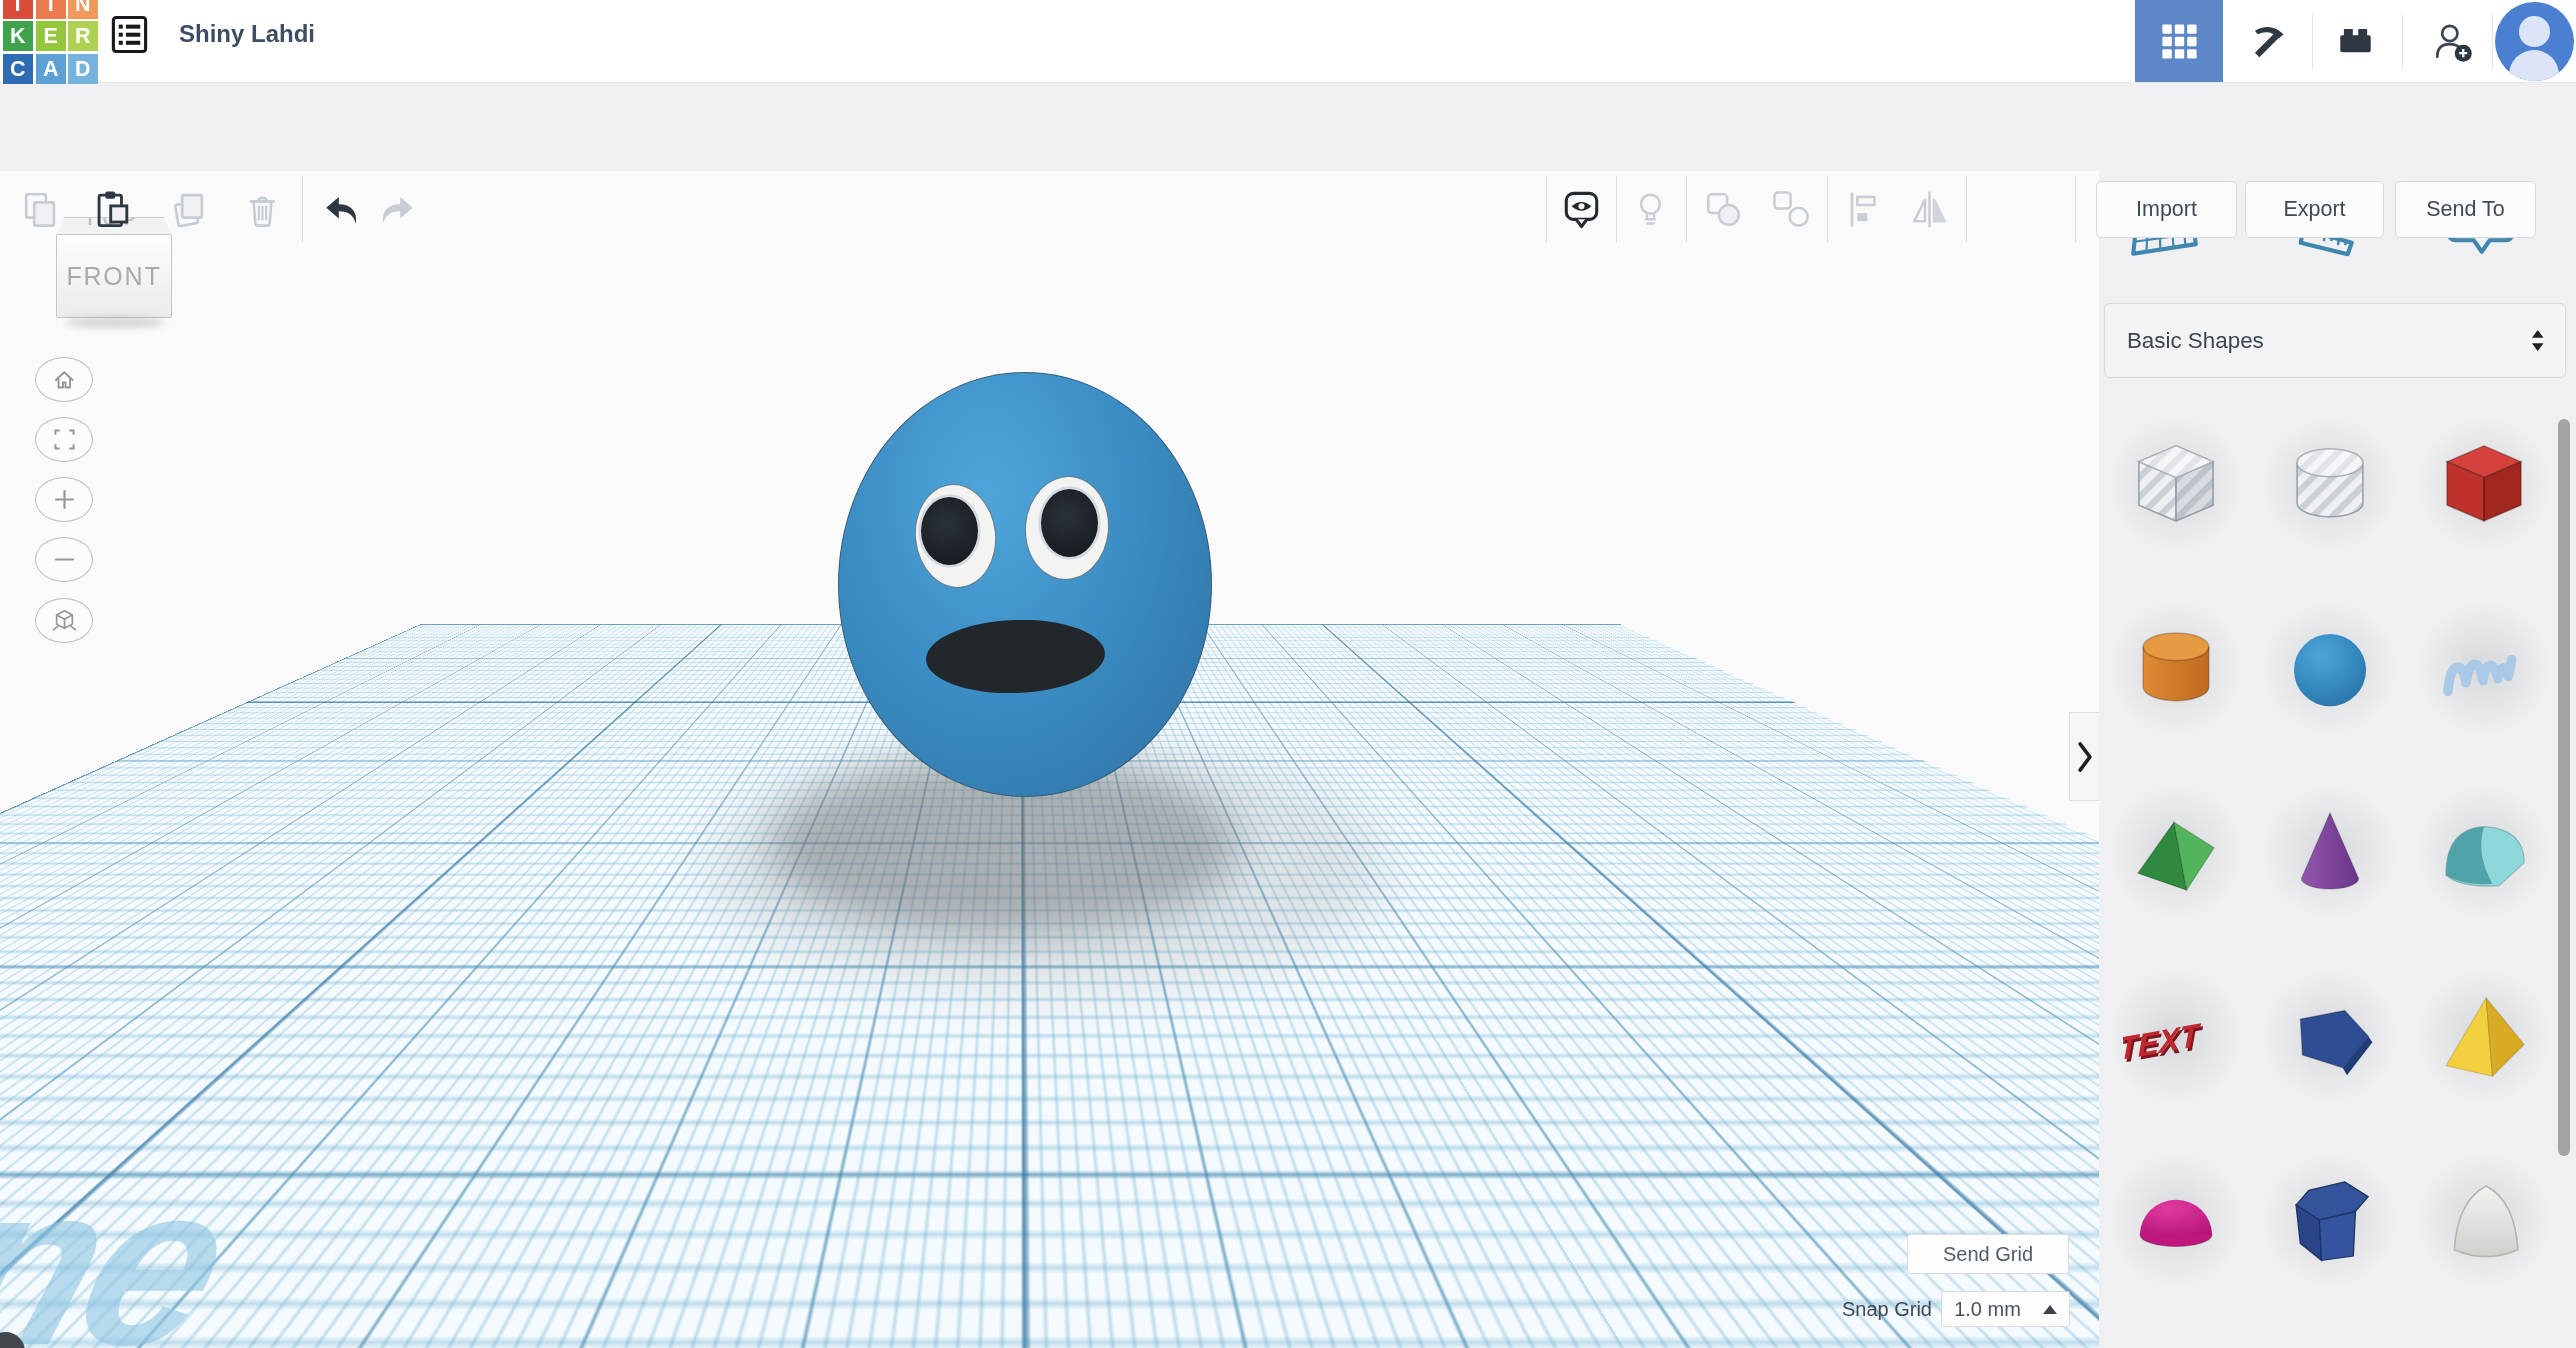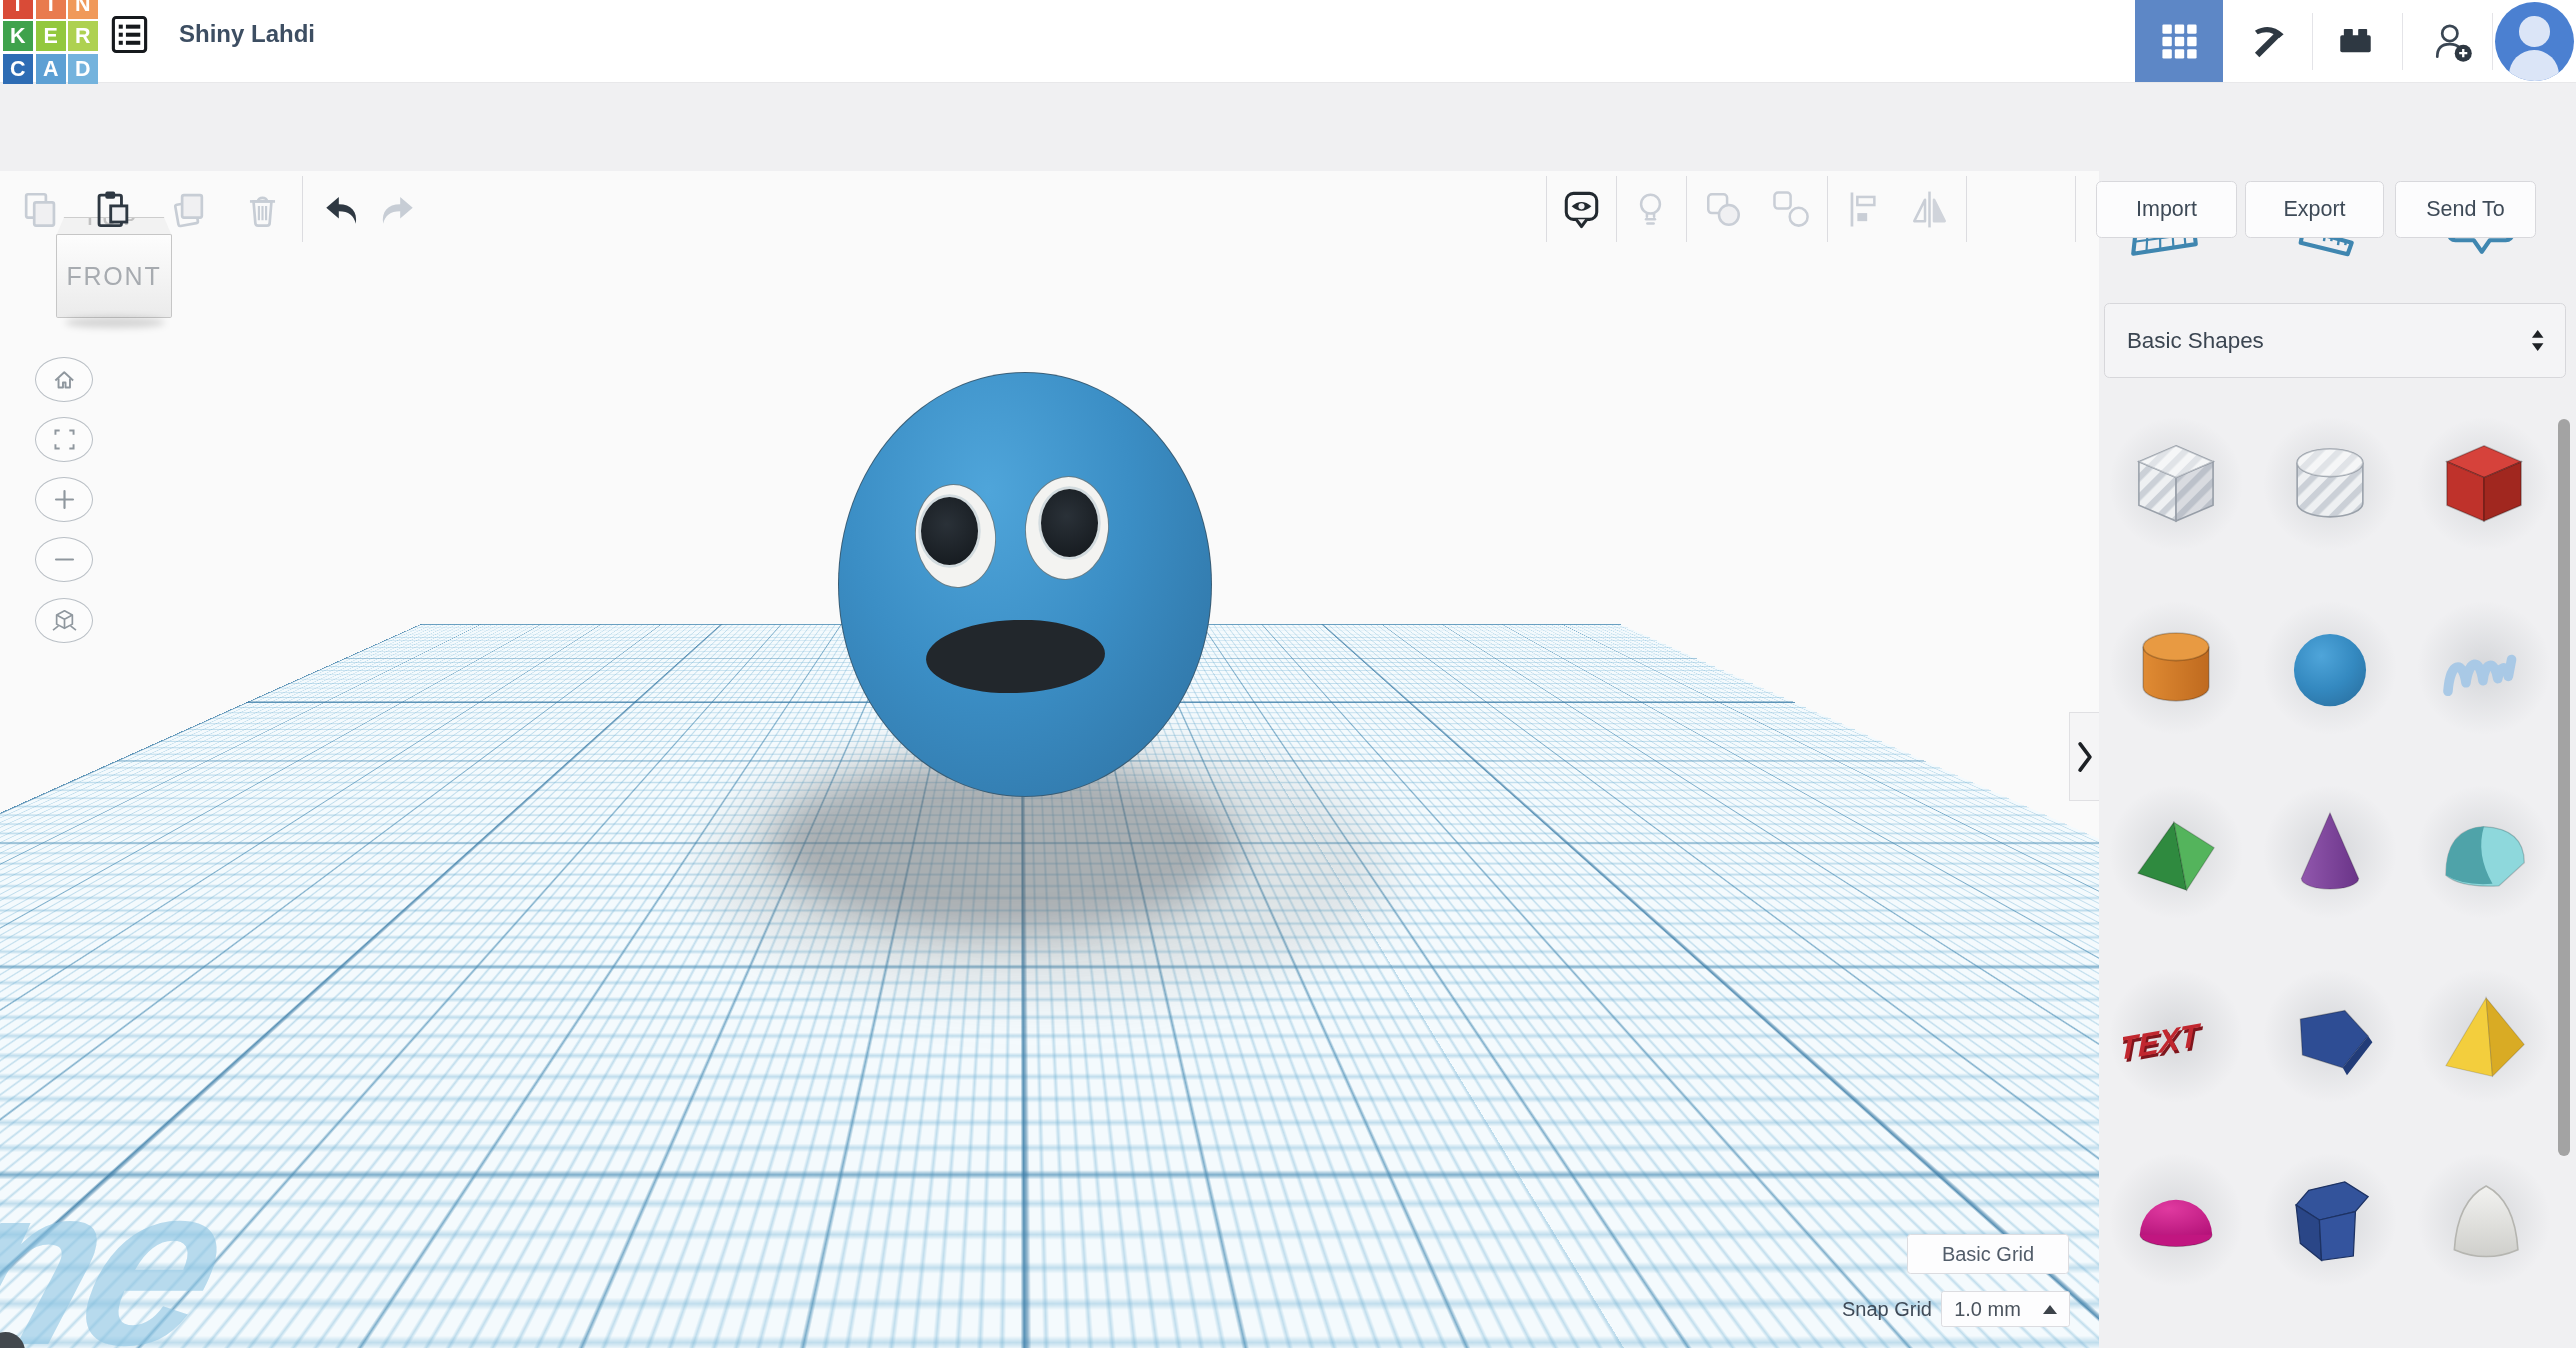--- a/index.html
+++ b/index.html
@@ -314,21 +314,21 @@
       </svg>
     </div>
     <div class="nav" style="top:428px">
       <svg width="29" height="29" viewBox="0 0 48 48" fill="none" stroke="#8f979e" stroke-width="2.8" stroke-linejoin="round">
         <path d="M24 8 L37 15 L37 30 L24 37 L11 30 L11 15 Z"></path>
         <path d="M11 15 L24 22 L37 15 M24 22 V37"></path>
         <path d="M5 40 L14 33 M43 40 L34 33"></path>
       </svg>
     </div>
 
-    <div class="edit-grid">Basic Grid</div>
+    <div class="edit-grid">Send Grid</div>
     <div class="snap-label">Snap Grid</div>
     <div class="snap-dd">
       <span>1.0 mm</span>
       <span class="snap-caret"></span>
     </div>
 
     <div class="collapse">
       <svg width="20" height="36" viewBox="0 0 24 44" fill="none" stroke="#1d2125" stroke-width="4.5" stroke-linecap="round" stroke-linejoin="round">
         <path d="M6 6 L18 22 L6 38"></path>
       </svg>

